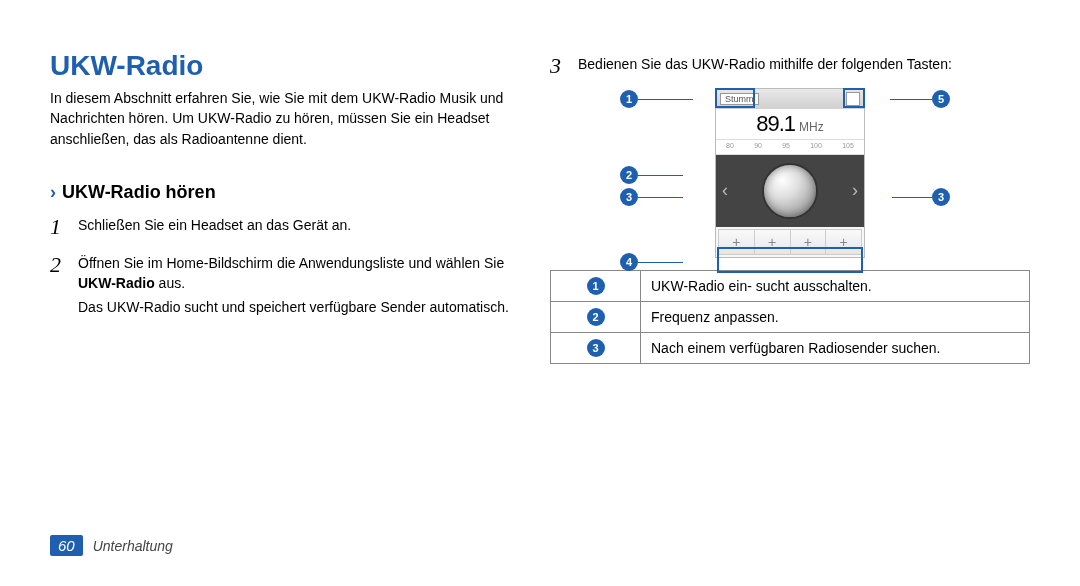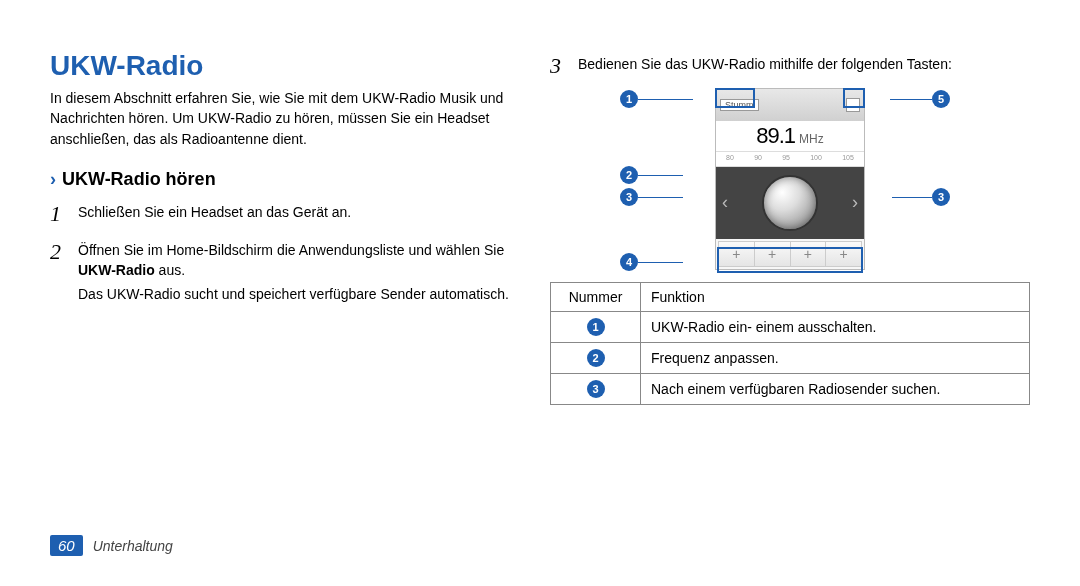--- a/index.html
+++ b/index.html
@@ -23,21 +23,21 @@
   .col-right { padding-left: 10px; }
 
   .main-title {
     color: #1e5fb0;
     font-size: 28px;
     font-weight: bold;
     margin-bottom: 6px;
   }
   .intro {
     line-height: 1.45;
-    margin-bottom: 20px;
+    margin-bottom: 33px;
   }
   .sub-heading {
     font-size: 18px;
     font-weight: bold;
     margin-bottom: 8px;
     display: flex;
     align-items: center;
     gap: 6px;
   }
   .sub-heading .chev {
@@ -91,21 +91,21 @@
     margin: 6px 0 12px 0;
     position: relative;
   }
   .radio-box {
     width: 150px;
     border: 1px solid #bbb;
     background: #f7f7f7;
     position: relative;
   }
   .radio-topbar {
-    height: 32px;
+    height: 20px;
     background: linear-gradient(#e8e8e8,#d0d0d0);
     display: flex;
     justify-content: space-between;
     align-items: center;
     padding: 0 4px;
     font-size: 9px;
     color: #555;
   }
   .radio-freqrow {
     display: flex;
@@ -312,27 +312,23 @@
         </div>
 
         <div class="hl" style="top:-1px; left:-1px; width:40px; height:20px;"></div>
         <div class="hl" style="top:-1px; right:-1px; width:22px; height:20px;"></div>
         <div class="hl" style="top:158px; left:1px; width:146px; height:26px;"></div>
       </div>
     </div>
 
     <table>
       <tbody>
-          <tr>
-        <th class="cell-num">Nummer</th>
-        <th>Funktion</th>
-      </tr>
       <tr>
         <td class="cell-num"><span class="tbl-circle">1</span></td>
-        <td>UKW-Radio ein- einem ausschalten.</td>
+        <td>UKW-Radio ein- sucht ausschalten.</td>
       </tr>
       <tr>
         <td class="cell-num"><span class="tbl-circle">2</span></td>
         <td>Frequenz anpassen.</td>
       </tr>
       <tr>
         <td class="cell-num"><span class="tbl-circle">3</span></td>
         <td>Nach einem verfügbaren Radiosender suchen.</td>
       </tr>
     </tbody>

